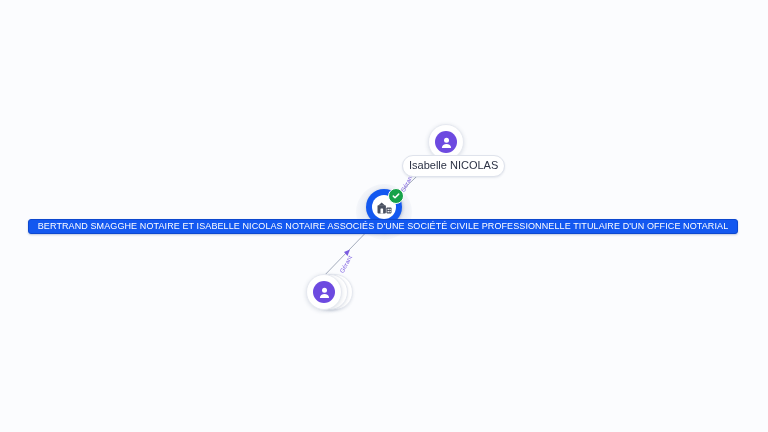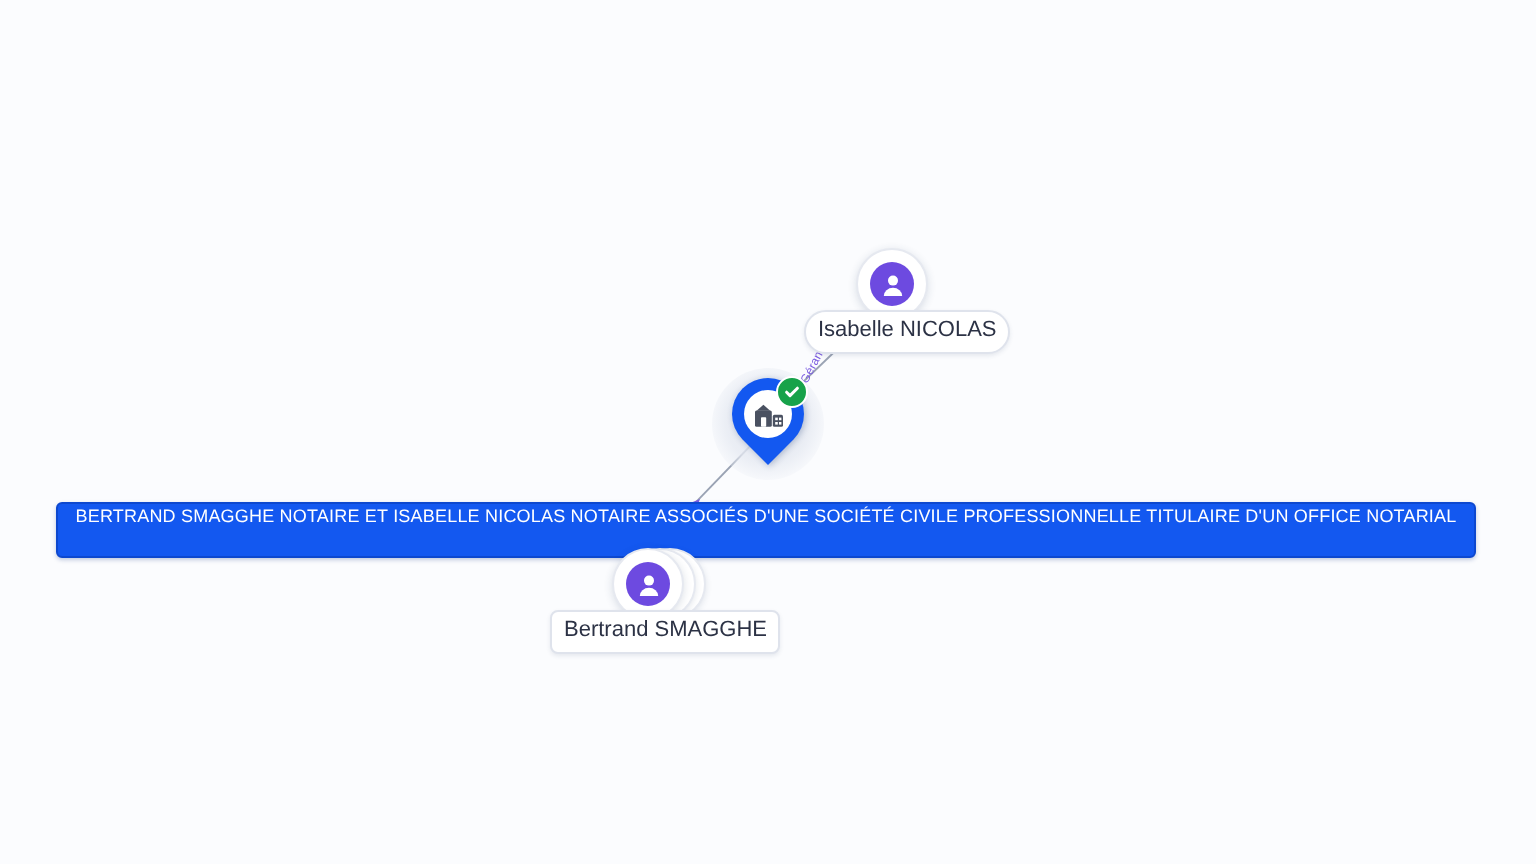--- a/index.html
+++ b/index.html
@@ -151,23 +151,23 @@
     white-space: nowrap;
     box-shadow: 0 1px 2px rgba(40,60,100,0.10);
   }
   #label-isabelle { left: 402px; top: 155px; border-radius: 11px; }
   #label-bertrand { left: 275px; top: 305px; }
 
   
   #company-banner {
     position: absolute;
     left: 28px;
-    top: 251px;
+    top: 219px;
     width: 710px;
-    height: 28px;
+    height: 15px;
     box-sizing: border-box;
     background: #1358f0;
     border: 1px solid #0d48cf;
     border-radius: 3px;
     color: #ffffff;
     font-size: 9px;
     line-height: 13px;
     letter-spacing: 0.1px;
     text-align: center;
     white-space: nowrap;
@@ -256,15 +256,14 @@
     <div class="stack-card s2"></div>
     <div class="person-avatar">
       <div class="person-disc">
         <svg width="13" height="13" viewBox="0 0 13 13" aria-hidden="true">
           <circle cx="6.5" cy="4.3" r="2.5" fill="#ffffff"></circle>
           <path d="M1.9 12 a4.6 4.1 0 0 1 9.2 0 Z" fill="#ffffff"></path>
         </svg>
       </div>
     </div>
   </div>
-  <div class="name-pill" id="label-bertrand">Bertrand SMAGGHE</div>
 
 </div>
 
 </body></html>

